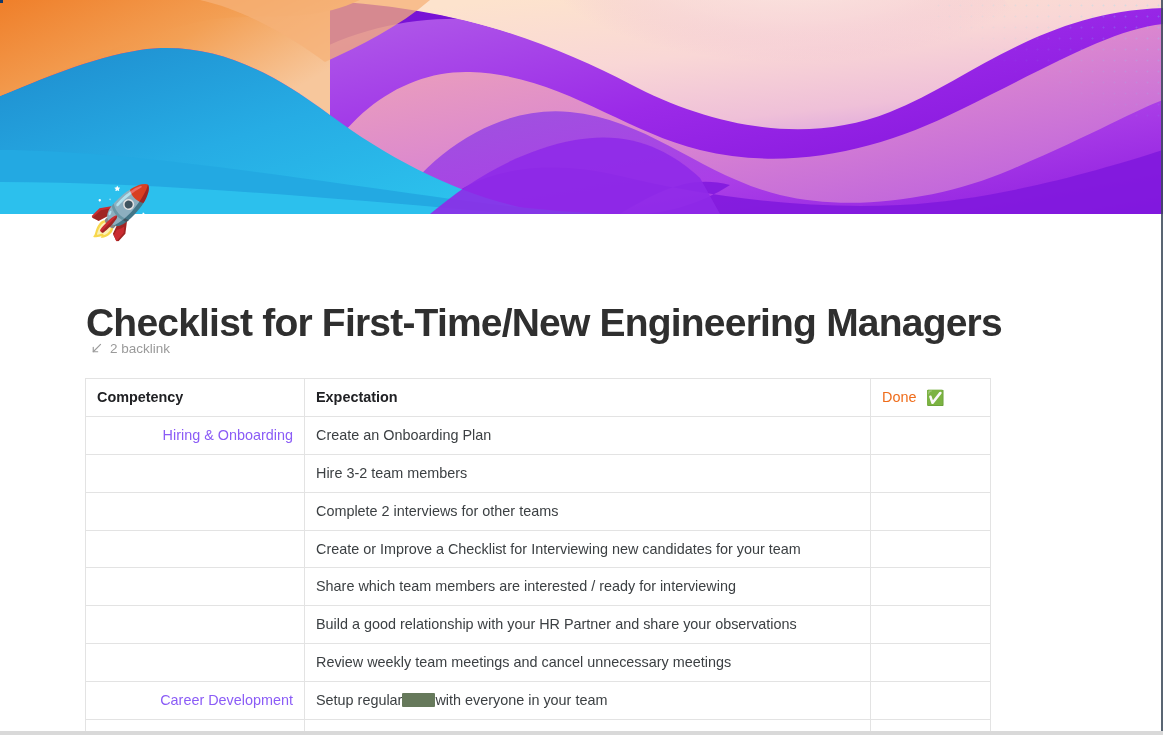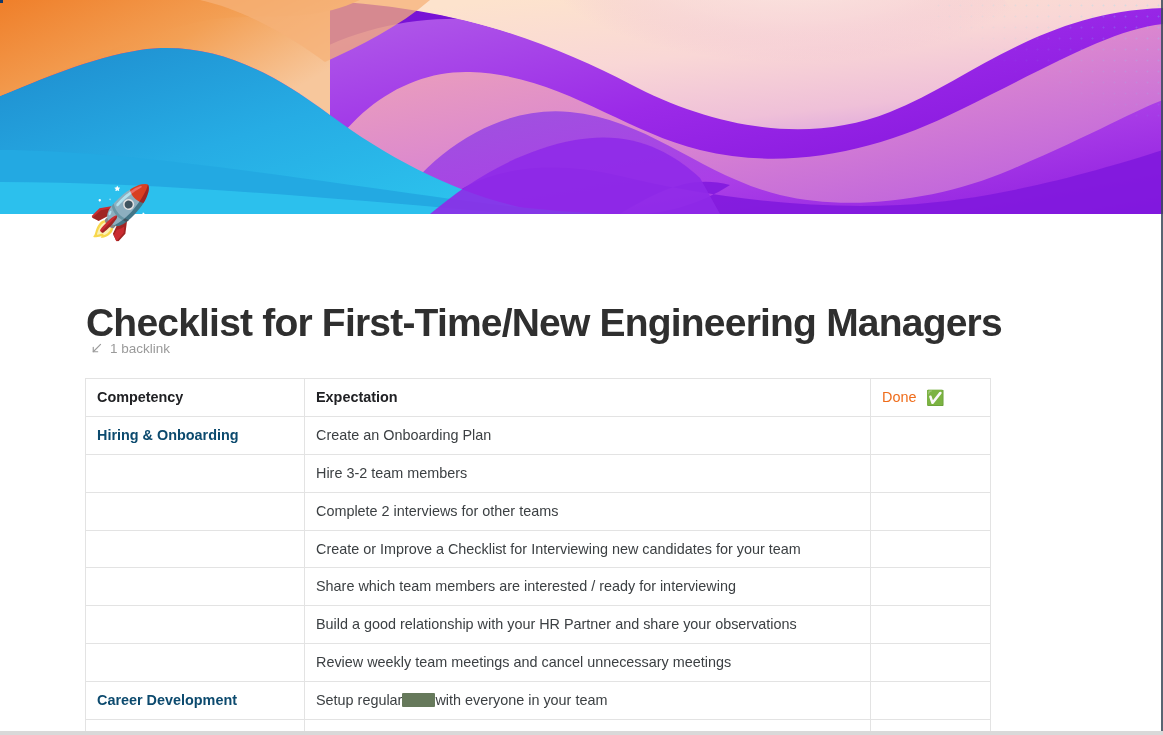--- a/index.html
+++ b/index.html
@@ -123,21 +123,21 @@
     padding: 8px 11px;
     text-align: left;
     vertical-align: middle;
     height: 35px;
     font-weight: 400;
     line-height: 1.45;
     margin-top: 8px;
   }
   table.checklist thead th { font-weight: 700; color: #202124; }
   table.checklist thead th.done-head { font-weight: 400; color: #ef6c1a; }
-  table.checklist td.competency { font-weight: 700; color: #0c4a6e; }
+  table.checklist td.competency { font-weight: 400; color: #8b5cf6; text-align: right; }
   table.checklist tr.row-tall td { height: 52px; vertical-align: top; padding-top: 9px; }
 
   .done-head-inner { display: inline-flex; align-items: center; gap: 10px; }
   .check-emoji { font-size: 15px; line-height: 1; }
 
   
   .redaction {
     display: inline-block;
     background: #66795b;
     height: 14px;
@@ -251,21 +251,21 @@
 
     <h1 class="title">Checklist for First-Time/New Engineering Managers</h1>
 
     <div class="backlink">
       <span class="backlink-icon">
         <svg viewBox="0 0 16 16" fill="none" stroke="currentColor" stroke-width="1.4" stroke-linecap="round" stroke-linejoin="round" aria-hidden="true">
           <path d="M13 3 L4 12"></path>
           <path d="M4 6.5 L4 12 L9.5 12"></path>
         </svg>
       </span>
-      <span>1 backlink</span>
+      <span>2 backlink</span>
     </div>
 
     <div class="table-wrap">
       <table class="checklist">
         <colgroup>
           <col class="c-competency">
           <col class="c-expectation">
           <col class="c-done">
         </colgroup>
         <thead>

